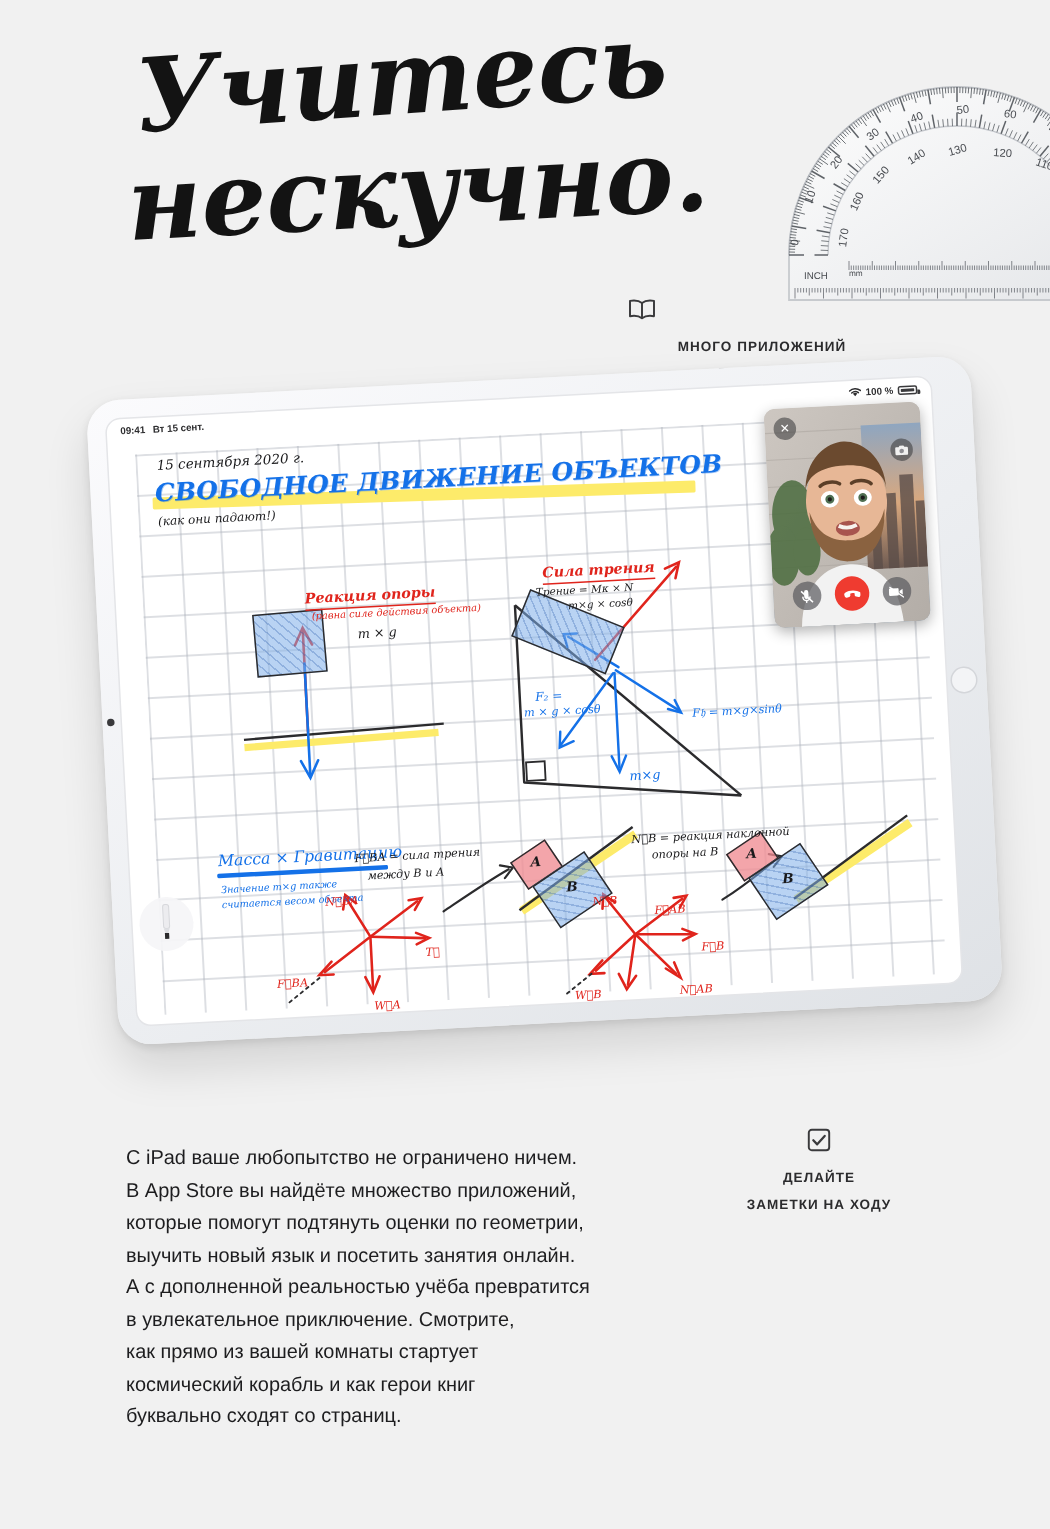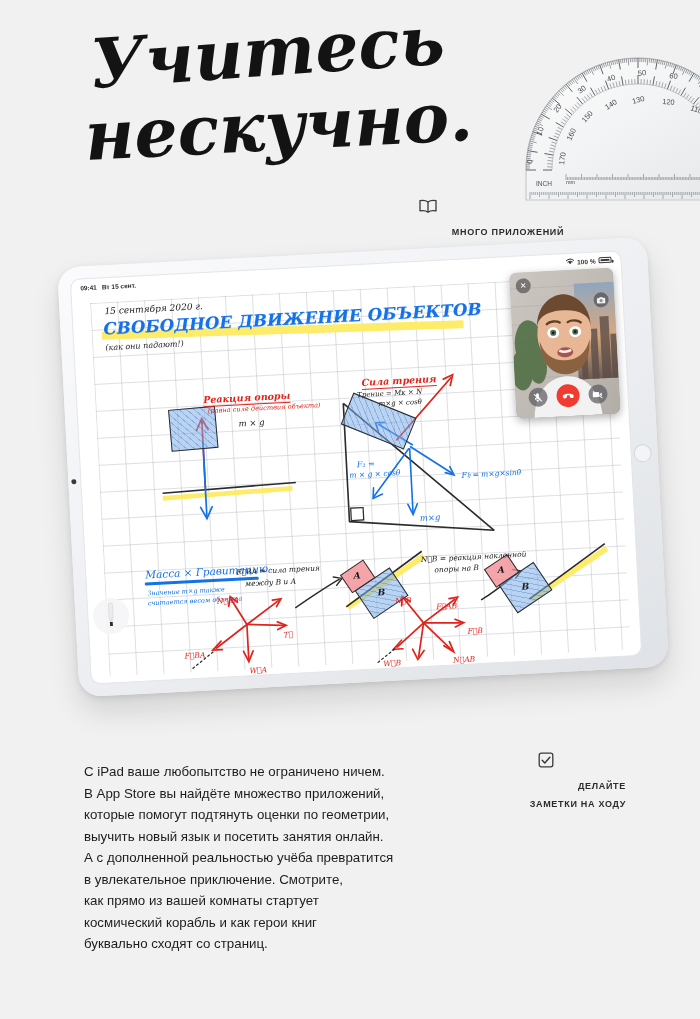--- a/index.html
+++ b/index.html
@@ -21,21 +21,21 @@
     font-family:"DejaVu Serif", serif;
     font-style:italic; font-weight:700;
     fill:#131313;
   }
 
   
   .protractor { position:absolute; left:470px; top:14px; width:236px; height:200px; }
   .protractor svg { width:100%; height:100%; overflow:visible; }
 
   
-  .callout { position:absolute; text-align:right; }
+  .callout { position:absolute; text-align:center; }
   .callout .cicon {
     display:block; margin:0 auto 7px; width:20px; height:16px;
     color:#3a3a3c;
   }
   .callout .ctext {
     font-size:9px; font-weight:700; letter-spacing:.7px;
     line-height:13px; color:#2b2b2d; white-space:pre-line;
     font-family:"Liberation Sans", sans-serif;
   }
   #callout-apps { left:418px; top:198px; width:180px; text-align:center; }

